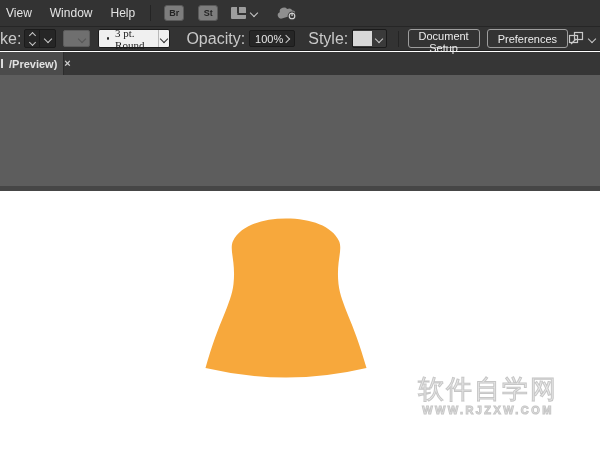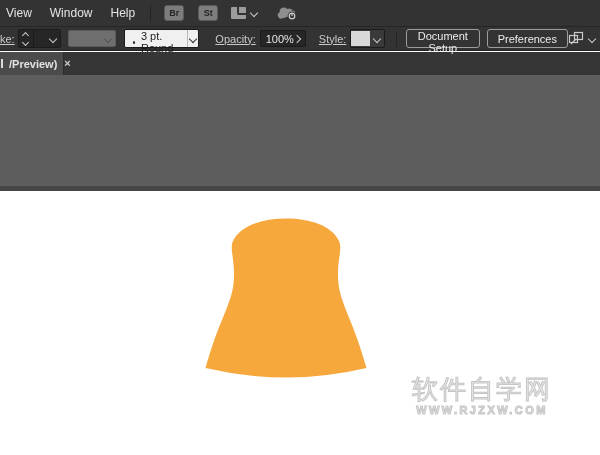--- a/index.html
+++ b/index.html
@@ -30,36 +30,36 @@
   
   .chev{display:inline-block;width:5px;height:5px;border-right:1.6px solid #c9c9c9;border-bottom:1.6px solid #c9c9c9;transform:rotate(45deg);flex:none;}
   .chev.up{transform:rotate(-135deg);}
   .chev.right{transform:rotate(-45deg);}
   .chev.dark{border-color:#2e2e2e;}
   .chev.dim{border-color:#565656;}
   .chev.tiny{width:4px;height:4px;border-width:1.4px;}
 
   
   .controlbar{top:26px;height:25px;background:#333333;border-top:1px solid #262626;border-bottom:1px solid #222222;z-index:4;font-size:11px;}
-  .lbl{color:#c9c9c9;font-size:11px;white-space:nowrap;text-decoration:underline;}
+  .lbl{color:#c9c9c9;font-size:16px;white-space:nowrap;}
   .stroke-lbl{margin-left:0;}
   .stroke-field{
     display:flex;align-items:center;height:17px;width:66px;margin-left:3px;
     background:#262626;border:1px solid #1b1b1b;border-radius:2px;
   }
   .stepper{display:flex;flex-direction:column;gap:2px;align-items:center;justify-content:center;width:14px;height:100%;border-right:1px solid #1b1b1b;}
   .stroke-value{flex:1;}
   .stroke-chev{width:15px;display:flex;justify-content:center;}
   .profile-dd{
     width:72px;height:17px;margin-left:7px;background:#6f6f6f;border:1px solid #5c5c5c;border-radius:2px;
     display:flex;align-items:center;justify-content:flex-end;padding-right:4px;box-sizing:border-box;
   }
   .brush-dd{
     height:17px;margin-left:8px;background:#f0f0f0;border:1px solid #1b1b1b;border-radius:2px;
-    display:flex;align-items:flex-start;color:#1c1c1c;
+    display:flex;align-items:center;color:#1c1c1c;font-family:Liberation Serif, serif;
   }
   .brush-main{display:flex;align-items:center;gap:6px;padding:0 8px;}
   .brush-thumb{width:3px;height:3px;border-radius:50%;background:#1c1c1c;}
   .brush-chev{width:15px;height:100%;display:flex;align-items:center;justify-content:center;border-left:1px solid #b9b9b9;}
   .opacity-field{
     width:58px;height:17px;margin-left:4px;background:#262626;border:1px solid #1b1b1b;border-radius:2px;
     display:flex;align-items:center;color:#e6e6e6;box-sizing:border-box;padding:0 5px;justify-content:space-between;
   }
   .style-dd{display:flex;align-items:center;margin-left:4px;height:17px;border:1px solid #1b1b1b;border-radius:2px;background:#3a3a3a;}
   .style-swatch{width:19px;height:15px;background:#d8d8d8;margin:0;}
@@ -81,21 +81,21 @@
   .tab-close{color:#cfcfcf;font-size:11px;font-weight:bold;line-height:1;margin-left:1px;}
 
   
   .pasteboard{position:absolute;top:75px;left:0;right:0;height:111px;background:#5d5d5d;}
   .board-edge{position:absolute;top:186px;left:0;right:0;height:5px;background:#464646;}
   .artboard{position:absolute;top:191px;left:0;right:0;bottom:0;background:#ffffff;}
 
   .shape-svg{position:absolute;top:0;left:0;width:600px;height:455px;pointer-events:none;}
 
   .watermark{
-    position:absolute;right:48px;top:376px;text-align:center;line-height:1;
+    position:absolute;right:42px;top:376px;text-align:center;line-height:1;
     color:#e9e9e9;-webkit-text-stroke:1px #c6c6c6;user-select:none;
   }
   .wm-cn{font-size:26px;letter-spacing:2px;white-space:nowrap;}
   .wm-en{font-size:11px;letter-spacing:2.4px;margin-top:3px;white-space:nowrap;font-weight:bold;}
 </style>
 </head>
 <body>
 
 <div>
 

